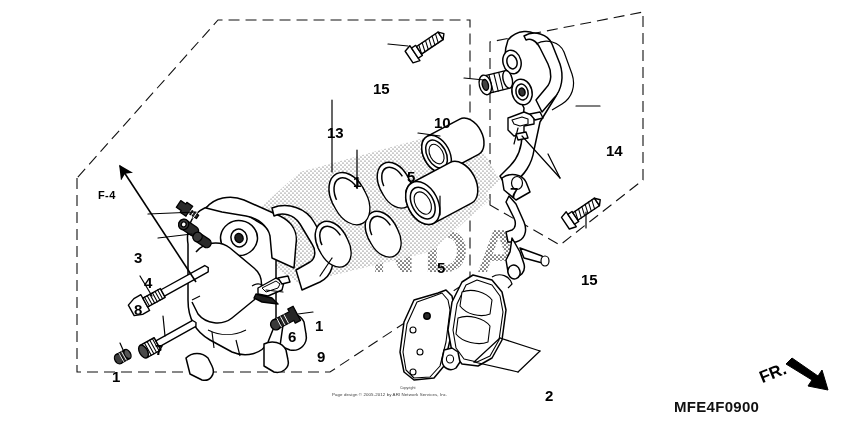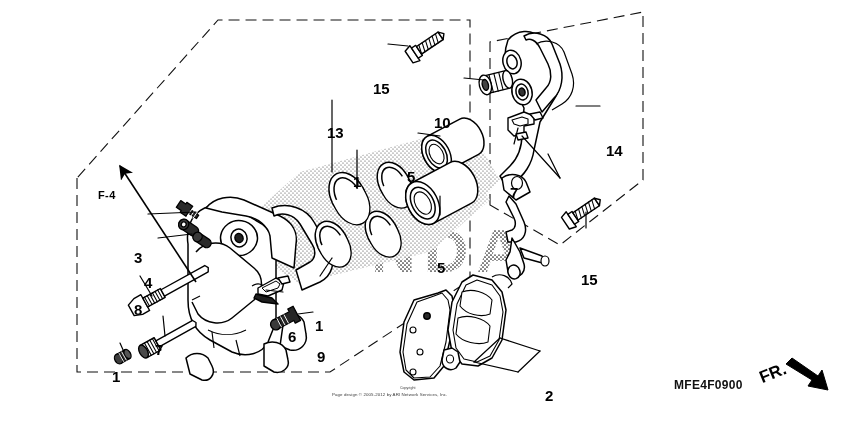--- a/index.html
+++ b/index.html
@@ -4,22 +4,22 @@
 <style>
   html,body{margin:0;padding:0;background:#fff;}
   body{width:850px;height:424px;overflow:hidden;
        font-family:"Liberation Sans",sans-serif;color:#000;}
   #stage{position:relative;width:850px;height:424px;background:#fff;}
   svg#diagram{position:absolute;left:0;top:0;width:850px;height:424px;display:block;}
   .lbl{position:absolute;font-family:"Liberation Sans",sans-serif;
        font-weight:bold;color:#000;line-height:1;white-space:nowrap;margin-top:44px;}
   .num{font-size:15px;}
   .fcode{font-size:11px;font-weight:bold;letter-spacing:.4px;}
-  .part-no{position:absolute;font-size:12px;font-weight:bold;
-           letter-spacing:.3px;color:#111;}
+  .part-no{position:absolute;font-size:15px;font-weight:bold;
+           letter-spacing:.3px;color:#111;margin-top:20px;}
   .footer{position:absolute;font-size:4.4px;color:#3a3a3a;
           font-family:"Liberation Sans",sans-serif;white-space:nowrap;
           letter-spacing:.1px;}
   .copy{position:absolute;font-size:3.6px;color:#3a3a3a;
         font-family:"Liberation Sans",sans-serif;white-space:nowrap;}
   .fr{position:absolute;font-size:17px;font-weight:bold;
       transform:rotate(-22deg);transform-origin:left bottom;}
 </style>
 </head>
 <body>

